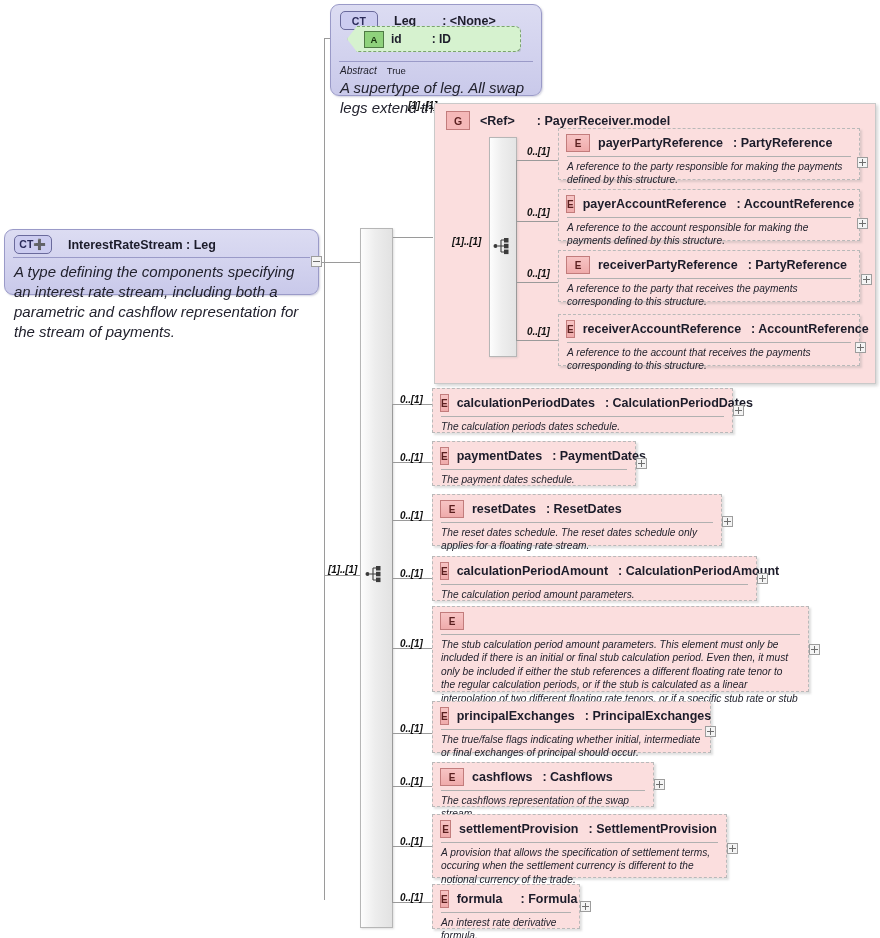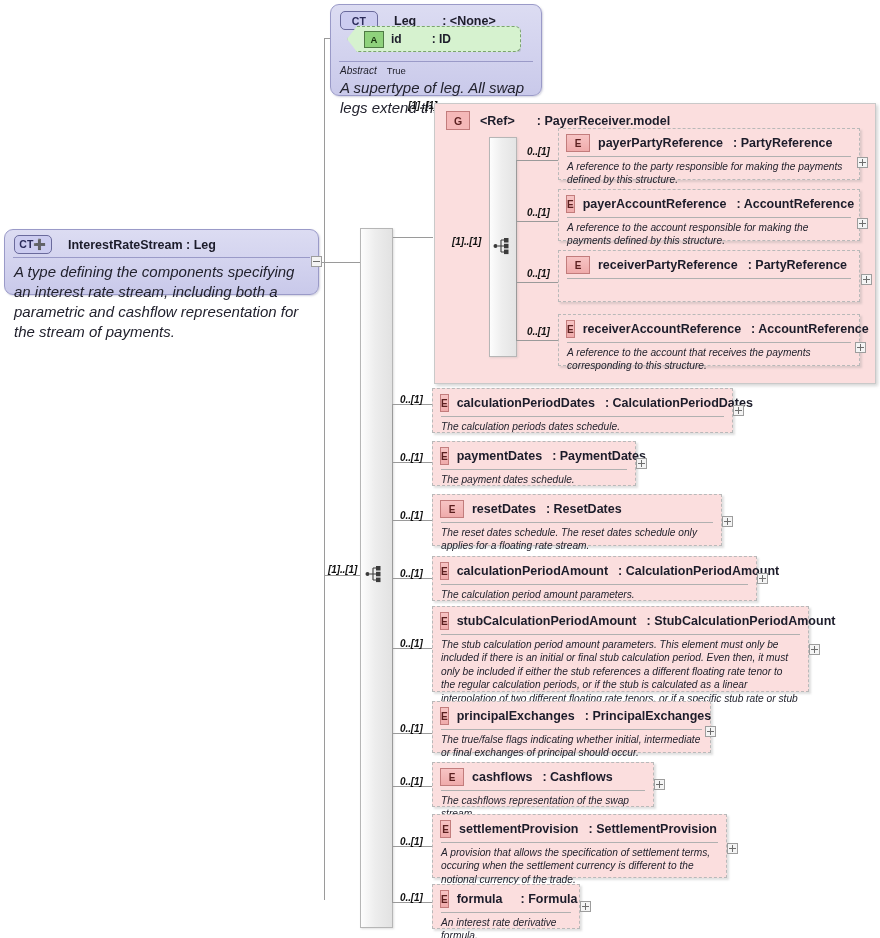--- a/index.html
+++ b/index.html
@@ -222,20 +222,21 @@
   </div>
   <div class="tgl plus" style="left:857px;top:218px;"></div>
 
   <div class="card" style="left:527px;top:268px;">0..[1]</div>
   <div class="abs el-node" style="left:558px;top:250px;width:302px;height:52px;">
     <div class="el-head">
       <span class="e-badge">E</span>
       <span class="e-title"><span>receiverPartyReference</span><span class="sep"></span><span>: PartyReference</span></span>
     </div>
     <div class="e-rule"></div>
+    <div class="e-doc">A reference to the party that receives the payments corresponding to this structure.</div>
   </div>
   <div class="tgl plus" style="left:861px;top:274px;"></div>
 
   <div class="card" style="left:527px;top:326px;">0..[1]</div>
   <div class="abs el-node" style="left:558px;top:314px;width:302px;height:52px;">
     <div class="el-head">
       <span class="e-badge">E</span>
       <span class="e-title"><span>receiverAccountReference</span><span class="sep"></span><span>: AccountReference</span></span>
     </div>
     <div class="e-rule"></div>
@@ -291,21 +292,20 @@
     <div class="e-rule"></div>
     <div class="e-doc">The calculation period amount parameters.</div>
   </div>
   <div class="tgl plus" style="left:757px;top:573px;"></div>
 
   <div class="line-h" style="left:392px;top:648px;width:40px;"></div>
   <div class="card" style="left:400px;top:638px;">0..[1]</div>
   <div class="abs el-node" style="left:432px;top:606px;width:377px;height:86px;">
     <div class="el-head">
       <span class="e-badge">E</span>
-      <span class="e-title"><span>stubCalculationPeriodAmount</span><span class="sep"></span><span>: StubCalculationPeriodAmount</span></span>
     </div>
     <div class="e-rule"></div>
     <div class="e-doc">The stub calculation period amount parameters. This element must only be included if there is an initial or final stub calculation period. Even then, it must only be included if either the stub references a different floating rate tenor to the regular calculation periods, or if the stub is calculated as a linear interpolation of two different floating rate tenors, or if a specific stub rate or stub amount has been negotiated.</div>
   </div>
   <div class="tgl plus" style="left:809px;top:644px;"></div>
 
   <div class="line-h" style="left:392px;top:733px;width:40px;"></div>
   <div class="card" style="left:400px;top:723px;">0..[1]</div>
   <div class="abs el-node" style="left:432px;top:701px;width:279px;height:52px;">
     <div class="el-head">

